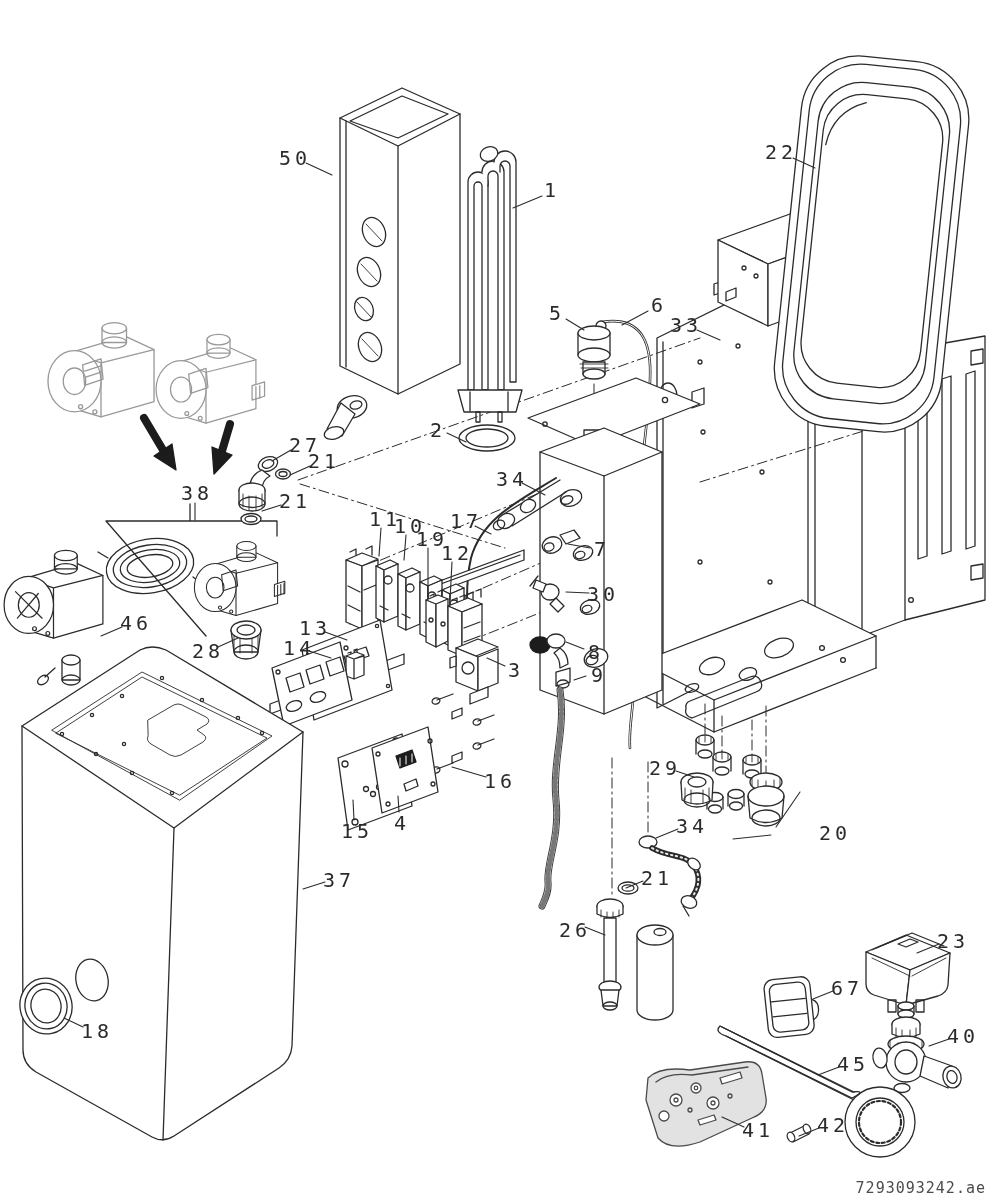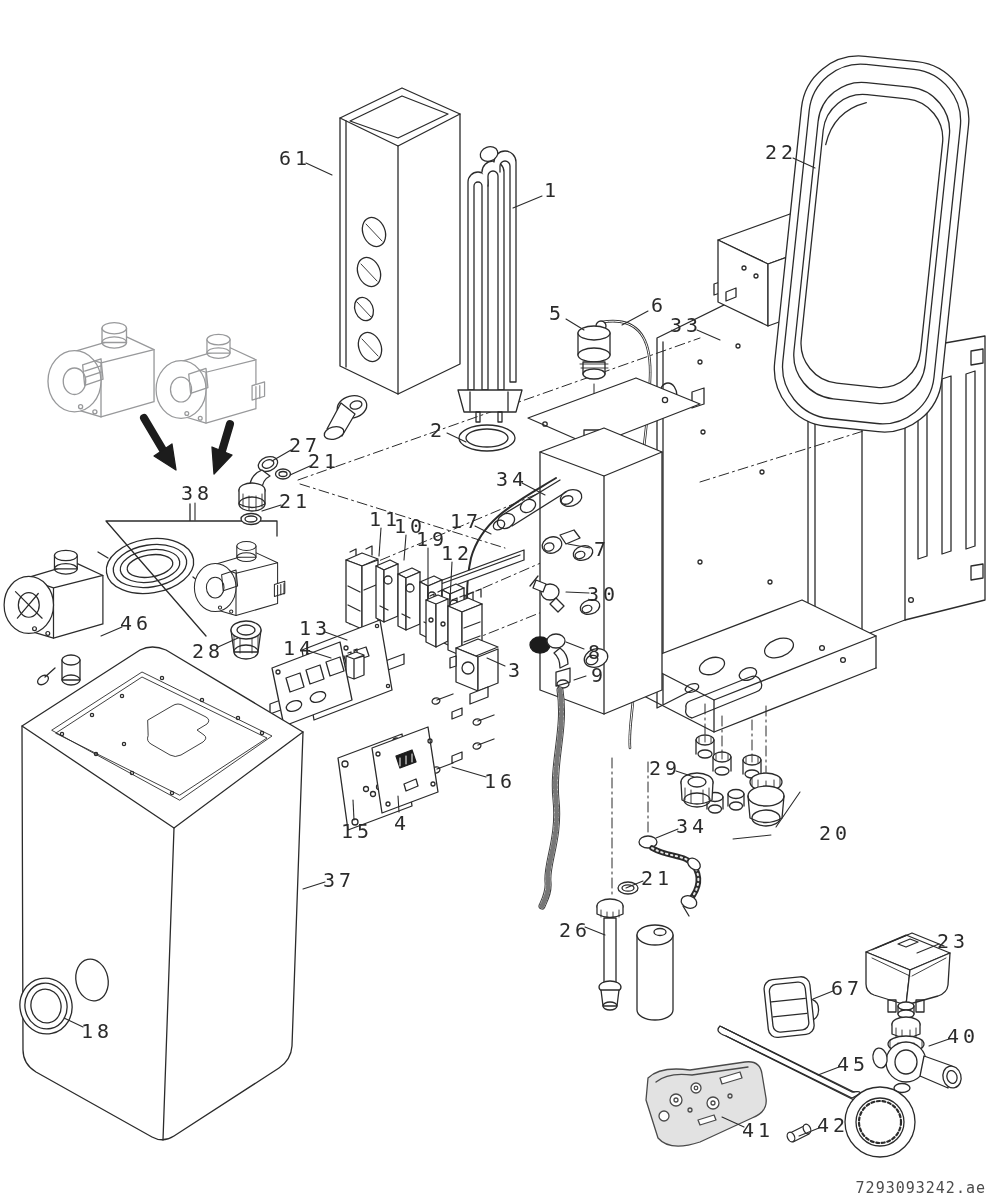--- a/index.html
+++ b/index.html
@@ -668,21 +668,21 @@
         <line x1="939" y1="944" x2="917" y2="953" class="leader" stroke="#2b2b2b"></line>
         <line x1="833" y1="991" x2="813" y2="999" class="leader" stroke="#2b2b2b"></line>
         <line x1="949" y1="1039" x2="929" y2="1046" class="leader" stroke="#2b2b2b"></line>
         <line x1="839" y1="1067" x2="818" y2="1075" class="leader" stroke="#2b2b2b"></line>
         <line x1="744" y1="1127" x2="722" y2="1117" class="leader" stroke="#2b2b2b"></line>
         <line x1="819" y1="1128" x2="799" y2="1136" class="leader" stroke="#2b2b2b"></line>
       </g>
 </svg>
 
 <div id="callout-layer">
-      <div class="callout" style="left: 293px; top: 158px;">61</div>
+      <div class="callout" style="left: 293px; top: 158px;">50</div>
       <div class="callout" style="left: 550px; top: 190px;">1</div>
       <div class="callout" style="left: 779px; top: 152px;">22</div>
       <div class="callout" style="left: 555px; top: 313px;">5</div>
       <div class="callout" style="left: 657px; top: 305px;">6</div>
       <div class="callout" style="left: 684px; top: 325px;">33</div>
       <div class="callout" style="left: 436px; top: 430px;">2</div>
       <div class="callout" style="left: 510px; top: 479px;">34</div>
       <div class="callout" style="left: 303px; top: 445px;">27</div>
       <div class="callout" style="left: 322px; top: 461px;">21</div>
       <div class="callout" style="left: 195px; top: 493px;">38</div>

